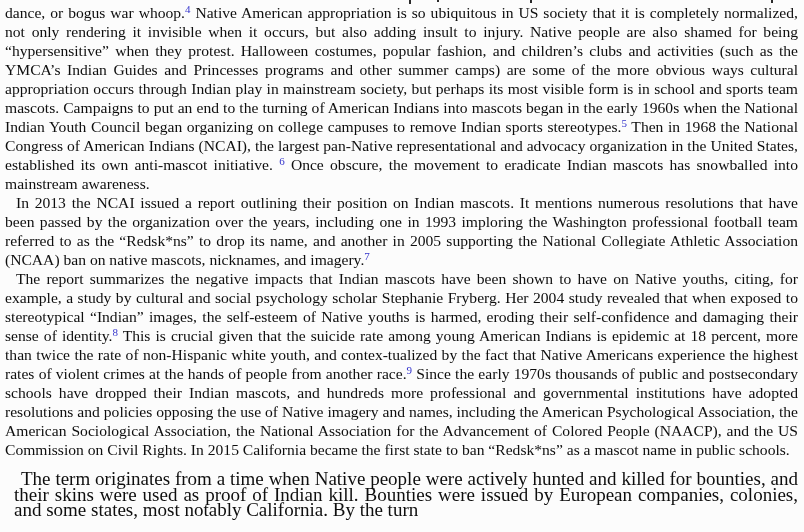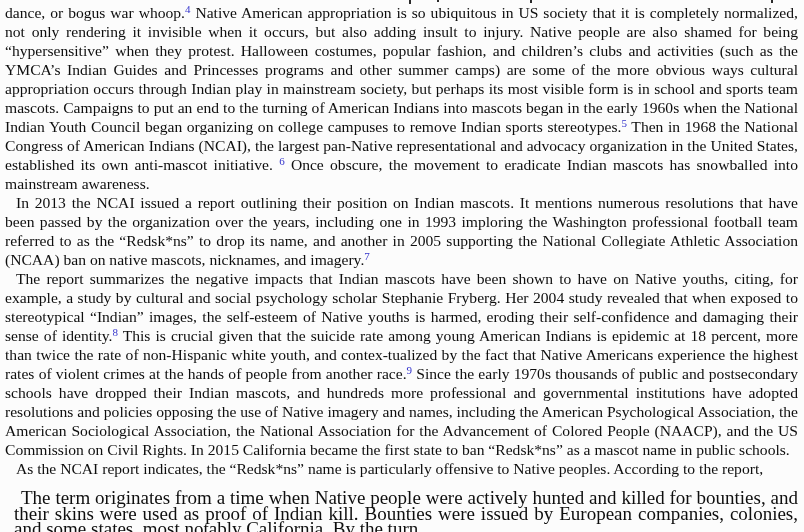--- a/index.html
+++ b/index.html
@@ -69,18 +69,17 @@
     <span class="frag" style="left:409px; width:2px; height:4px;"></span>
     <span class="frag" style="left:437px; width:2px; height:2px;"></span>
     <span class="frag" style="left:530px; width:2px; height:3px;"></span>
     <span class="frag" style="left:771px; width:2px; height:3px;"></span>
   </div>
 
   <article class="article">
       <p>dance, or bogus war whoop.<sup class="fnref">4</sup> Native American appropriation is so ubiquitous in US society that it is completely normalized, not only rendering it invisible when it occurs, but also adding insult to injury. Native people are also shamed for being “hypersensitive” when they protest. Halloween costumes, popular fashion, and children’s clubs and activities (such as the YMCA’s Indian Guides and Princesses programs and other summer camps) are some of the more obvious ways cultural appropriation occurs through Indian play in mainstream society, but perhaps its most visible form is in school and sports team mascots. Campaigns to put an end to the turning of American Indians into mascots began in the early 1960s when the National Indian Youth Council began organizing on college campuses to remove Indian sports stereotypes.<sup class="fnref">5</sup> Then in 1968 the National Congress of American Indians (NCAI), the largest pan-Native representational and advocacy organization in the United States, established its own anti-mascot initiative. <sup class="fnref">6</sup> Once obscure, the movement to eradicate Indian mascots has snowballed into mainstream awareness.</p>
       <p class="indent">In 2013 the NCAI issued a report outlining their position on Indian mascots. It mentions numerous resolutions that have been passed by the organization over the years, including one in 1993 imploring the Washington professional football team referred to as the “Redsk*ns” to drop its name, and another in 2005 supporting the National Collegiate Athletic Association (NCAA) ban on native mascots, nicknames, and imagery.<sup class="fnref">7</sup></p>
       <p class="indent">The report summarizes the negative impacts that Indian mascots have been shown to have on Native youths, citing, for example, a study by cultural and social psychology scholar Stephanie Fryberg. Her 2004 study revealed that when exposed to stereotypical “Indian” images, the self-esteem of Native youths is harmed, eroding their self-confidence and damaging their sense of identity.<sup class="fnref">8</sup> This is crucial given that the suicide rate among young American Indians is epidemic at 18 percent, more than twice the rate of non-Hispanic white youth, and contex-tualized by the fact that Native Americans experience the highest rates of violent crimes at the hands of people from another race.<sup class="fnref">9</sup> Since the early 1970s thousands of public and postsecondary schools have dropped their Indian mascots, and hundreds more professional and governmental institutions have adopted resolutions and policies opposing the use of Native imagery and names, including the American Psychological Association, the American Sociological Association, the National Association for the Advancement of Colored People (NAACP), and the US Commission on Civil Rights. In 2015 California became the first state to ban “Redsk*ns” as a mascot name in public schools.</p>
-      <p class="indent">As the NCAI report indicates, the “Redsk*ns” name is particularly offensive to Native peoples. According to the report,</p>
     </article>
 
   <blockquote class="excerpt">The term originates from a time when Native people were actively hunted and killed for bounties, and their skins were used as proof of Indian kill. Bounties were issued by European companies, colonies, and some states, most notably California. By the turn</blockquote>
 
 </main>
 
 </body></html>

